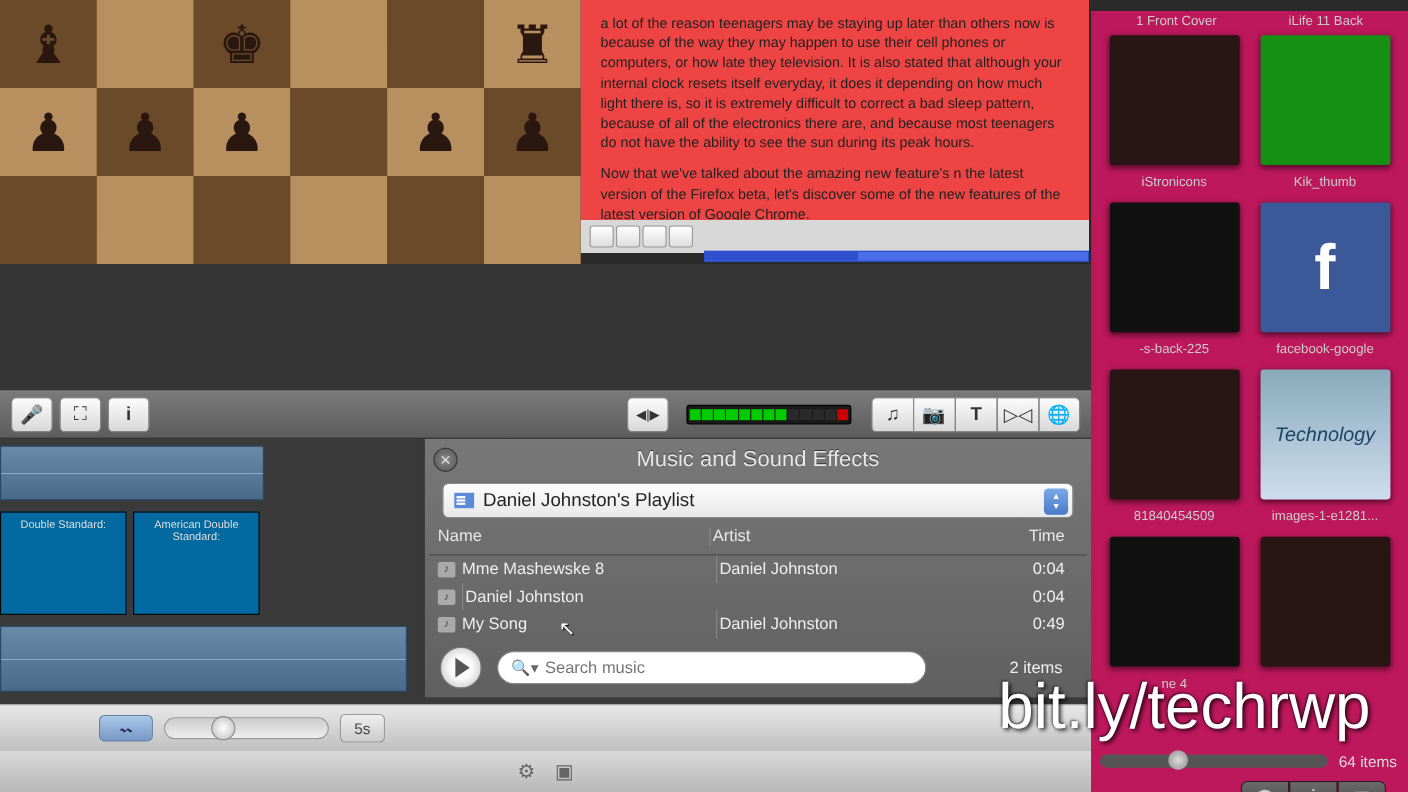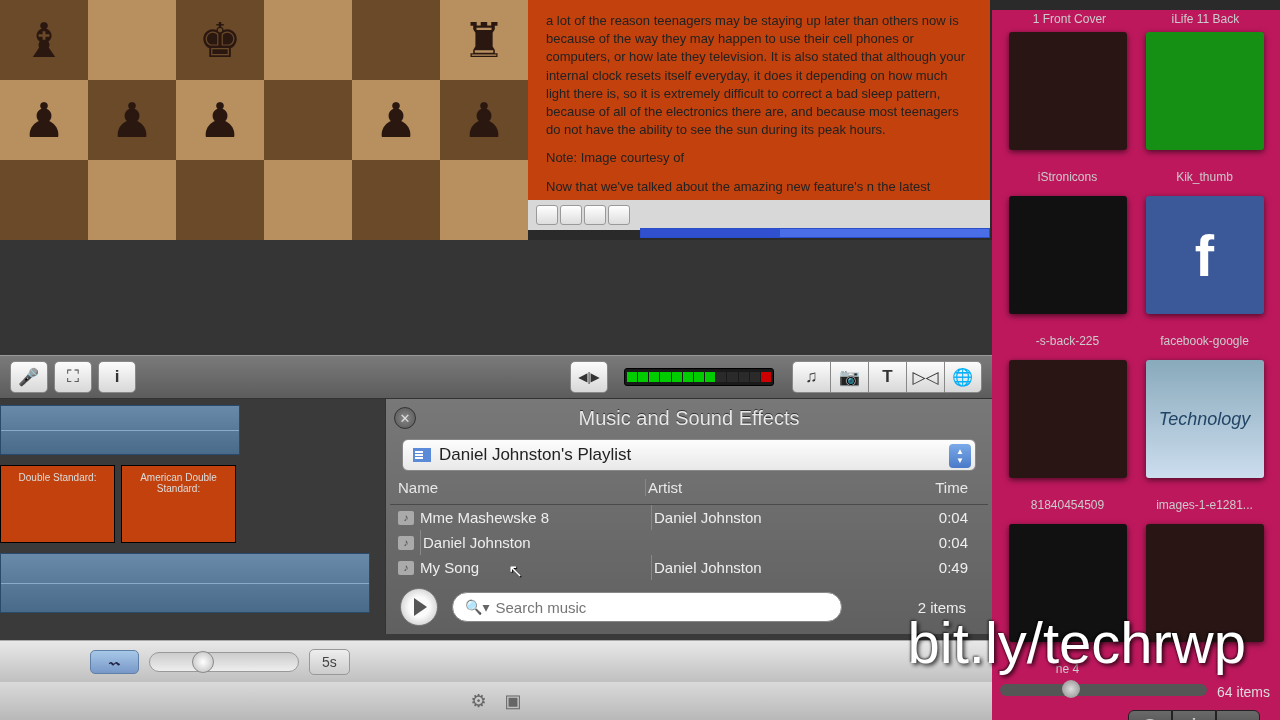--- a/index.html
+++ b/index.html
@@ -3,21 +3,21 @@
 <meta charset="utf-8">
 <style>
 *{margin:0;padding:0;box-sizing:border-box;font-family:"Lucida Grande",Helvetica,Arial,sans-serif}
 body{width:1280px;height:720px;overflow:hidden;background:#3a3a3a;position:relative}
 .top-area{position:absolute;top:0;left:0;right:0;height:355px;background:#2a2a2a}
 .chess-pane{position:absolute;top:0;left:0;width:528px;height:240px;background:linear-gradient(135deg,#7a5a3a,#4a3520);overflow:hidden}
 .chess-board{display:grid;grid-template-columns:repeat(6,88px);grid-template-rows:repeat(3,80px)}
 .chess-sq{display:flex;align-items:center;justify-content:center;font-size:48px;color:#2a1810}
 .chess-sq.light{background:#b89060}
 .chess-sq.dark{background:#6b4a2a}
-.doc-pane{position:absolute;top:0;left:528px;width:462px;height:212px;background:#c2410c;padding:12px 18px;font-size:13px;color:#222;line-height:1.4}
+.doc-pane{position:absolute;top:0;left:528px;width:462px;height:212px;background:#ef4444;padding:12px 18px;font-size:13px;color:#222;line-height:1.4}
 .doc-pane p{margin-bottom:10px}
 .doc-toolbar{position:absolute;left:528px;top:200px;width:462px;height:30px;background:#d8d8d8;display:flex;align-items:center;gap:2px;padding:3px 8px}
 .doc-tb-btn{width:22px;height:20px;background:linear-gradient(#fff,#ddd);border:1px solid #999;border-radius:3px}
 .progress-bar{position:absolute;left:640px;top:228px;width:350px;height:10px;background:#4a6ee8;border:1px solid #2a4ec8}
 .progress-fill{height:100%;width:40%;background:#3050d0}
 .dark-strip{position:absolute;top:240px;left:0;width:992px;height:115px;background:#353535}
 .toolbar{position:absolute;top:355px;left:0;width:992px;height:44px;background:linear-gradient(#7a7a7a,#5c5c5c);display:flex;align-items:center;padding:0 10px;border-top:1px solid #999;border-bottom:1px solid #333}
 .tb-btn{width:38px;height:32px;background:linear-gradient(#fcfcfc,#d8d8d8);border:1px solid #888;border-radius:5px;margin-right:6px;display:flex;align-items:center;justify-content:center;font-size:17px;color:#333;cursor:pointer}
 .tb-spacer{flex:1}
 .vu-meter{width:150px;height:18px;background:#1a1a1a;border:1px solid #000;border-radius:3px;margin:0 10px;display:flex;align-items:center;padding:2px;gap:1px}
@@ -25,21 +25,21 @@
 .vu-seg.off{background:#2a2a2a}
 .vu-seg.red{background:#c00}
 .tb-group{display:flex;gap:0;margin-left:8px}
 .tb-group .tb-btn{border-radius:0;margin:0;border-right:none}
 .tb-group .tb-btn:first-child{border-radius:5px 0 0 5px}
 .tb-group .tb-btn:last-child{border-radius:0 5px 5px 0;border-right:1px solid #888}
 .left-timeline{position:absolute;top:399px;left:0;width:385px;height:240px;background:#3a3a3a;overflow:hidden}
 .waveform{width:240px;height:50px;background:linear-gradient(#6a8aaa,#4a6a8a);border:1px solid #2a4a6a;position:relative;margin:6px 0}
 .wave-line{position:absolute;top:50%;left:0;right:0;height:1px;background:#8aaacc}
 .slide-thumbs{display:flex;gap:6px;padding:4px 0}
-.slide-thumb{width:115px;height:78px;background:#c2410c;border:1px solid #000;color:#ddd;font-size:8px;padding:6px;text-align:center}
+.slide-thumb{width:115px;height:94px;background:#0369a1;border:1px solid #000;color:#ddd;font-size:8px;padding:6px;text-align:center}
 .slide-thumb .st-title{font-size:10px;margin-bottom:4px}
 .music-panel{position:absolute;top:399px;left:385px;width:607px;background:linear-gradient(#787878,#606060);border-left:1px solid #333}
 .mp-header{height:38px;display:flex;align-items:center;position:relative}
 .mp-close{width:22px;height:22px;border-radius:11px;background:radial-gradient(#888,#555);border:1px solid #333;margin-left:8px;display:flex;align-items:center;justify-content:center;font-size:13px;color:#ddd;cursor:pointer}
 .mp-title{position:absolute;left:50%;transform:translateX(-50%);color:#e8e8e8;font-size:20px;text-shadow:0 -1px 0 #333}
 .playlist-select{margin:2px 16px 8px;height:32px;background:linear-gradient(#fdfdfd,#e8e8e8);border:1px solid #888;border-radius:6px;display:flex;align-items:center;padding:0 10px;position:relative;cursor:pointer}
 .pl-icon{width:18px;height:14px;background:#5a8ad8;margin-right:8px;position:relative}
 .pl-icon::before{content:"";position:absolute;left:2px;top:3px;width:8px;height:2px;background:#fff;box-shadow:0 3px 0 #fff,0 6px 0 #fff}
 .pl-text{font-size:17px;color:#222}
 .pl-arrows{position:absolute;right:4px;top:4px;width:22px;height:24px;background:linear-gradient(#7aaae8,#4a7ac8);border-radius:4px;display:flex;flex-direction:column;align-items:center;justify-content:center;font-size:8px;color:#fff}
@@ -63,27 +63,27 @@
 .bottom-bar{position:absolute;top:640px;left:0;width:992px;height:42px;background:linear-gradient(#e8e8e8,#c0c0c0);border-top:1px solid #aaa;display:flex;align-items:center;padding:0 90px;gap:10px}
 .bb-chip{height:24px;padding:0 18px;background:linear-gradient(#a8c8e8,#7898c8);border:1px solid #6080a8;border-radius:5px;display:flex;align-items:center;font-size:11px;color:#224}
 .bb-slider{width:150px;height:20px;background:linear-gradient(#ccc,#eee);border:1px solid #999;border-radius:10px;position:relative}
 .bb-knob{position:absolute;top:-2px;left:42px;width:22px;height:22px;border-radius:11px;background:radial-gradient(#fff,#bbb);border:1px solid #888}
 .bb-time{padding:4px 12px;background:linear-gradient(#eee,#ccc);border:1px solid #999;border-radius:5px;font-size:14px;color:#444}
 .media-sidebar{position:absolute;top:10px;right:0;width:288px;height:720px;background:#be185d;padding:0 8px}
 .ms-labels{display:flex;justify-content:space-around;color:#ccc;font-size:12px;padding:2px 0 6px}
 .ms-grid{display:grid;grid-template-columns:1fr 1fr;gap:12px 18px;padding:0 8px}
 .ms-item{display:flex;flex-direction:column;align-items:center}
 .ms-thumb{width:118px;height:118px;background:#444;border-radius:3px;box-shadow:0 2px 6px rgba(0,0,0,.6);display:flex;align-items:center;justify-content:center;font-size:36px;color:#fff;overflow:hidden}
-.ms-cap{color:#ccc;font-size:12px;margin-top:20px;max-width:118px;overflow:hidden;text-overflow:ellipsis;white-space:nowrap}
+.ms-cap{color:#ccc;font-size:12px;margin-top:8px;max-width:118px;overflow:hidden;text-overflow:ellipsis;white-space:nowrap}
 .th-green{background:#159015}
 .th-fb{background:#3b5998;font-weight:bold;font-size:58px}
 .th-tech{background:linear-gradient(#8ab,#cde);color:#246;font-size:18px;font-style:italic}
 .th-phone{background:#111}
 .th-dark{background:#2a1515}
-.ms-footer{position:absolute;bottom:30px;right:10px;width:270px;display:flex;gap:10px}
+.ms-footer{position:absolute;bottom:30px;right:10px;width:270px;display:flex;align-items:center;gap:10px}
 .ms-slider{flex:1;height:12px;background:#555;border-radius:6px;position:relative}
 .ms-knob{position:absolute;left:30%;top:-4px;width:18px;height:18px;border-radius:9px;background:radial-gradient(#ddd,#888)}
 .ms-count{color:#ddd;font-size:14px}
 .ms-btns{position:absolute;bottom:30px;right:20px;transform:translateY(40px);display:flex;gap:0}
 .ms-btn{width:44px;height:30px;background:linear-gradient(#6a6a6a,#454545);border:1px solid #222;display:flex;align-items:center;justify-content:center;color:#ccc;font-size:16px}
 .ms-btn:first-child{border-radius:6px 0 0 6px}
 .ms-btn:last-child{border-radius:0 6px 6px 0}
 .system-bottom{position:absolute;bottom:0;left:0;width:992px;height:38px;background:linear-gradient(#dadada,#b8b8b8);display:flex;align-items:center;justify-content:center;gap:18px}
 .sys-icon{font-size:18px;color:#666}
 .watermark{position:absolute;bottom:44px;right:34px;font-size:58px;font-weight:normal;color:#fff;text-shadow:2px 2px 4px rgba(0,0,0,.8),-1px -1px 2px rgba(0,0,0,.6);z-index:50;pointer-events:none;font-family:Arial,sans-serif}
@@ -110,21 +110,20 @@
         <div class="chess-sq light"></div>
         <div class="chess-sq dark"></div>
         <div class="chess-sq light"></div>
         <div class="chess-sq dark"></div>
         <div class="chess-sq light"></div>
     </div>
 
   </div>
   <div class="doc-pane">
     <p>a lot of the reason teenagers may be staying up later than others now is because of the way they may happen to use their cell phones or computers, or how late they television. It is also stated that although your internal clock resets itself everyday, it does it depending on how much light there is, so it is extremely difficult to correct a bad sleep pattern, because of all of the electronics there are, and because most teenagers do not have the ability to see the sun during its peak hours.</p>
-    <p>Note: Image courtesy of</p>
     <p>Now that we've talked about the amazing new feature's n the latest version of the Firefox beta, let's discover some of the new features of the latest version of Google Chrome.</p>
   </div>
   <div class="doc-toolbar">
     <div class="doc-tb-btn"></div>
       <div class="doc-tb-btn"></div>
       <div class="doc-tb-btn"></div>
       <div class="doc-tb-btn"></div>
   </div>
   <div class="progress-bar">
       <div class="progress-fill"></div>

